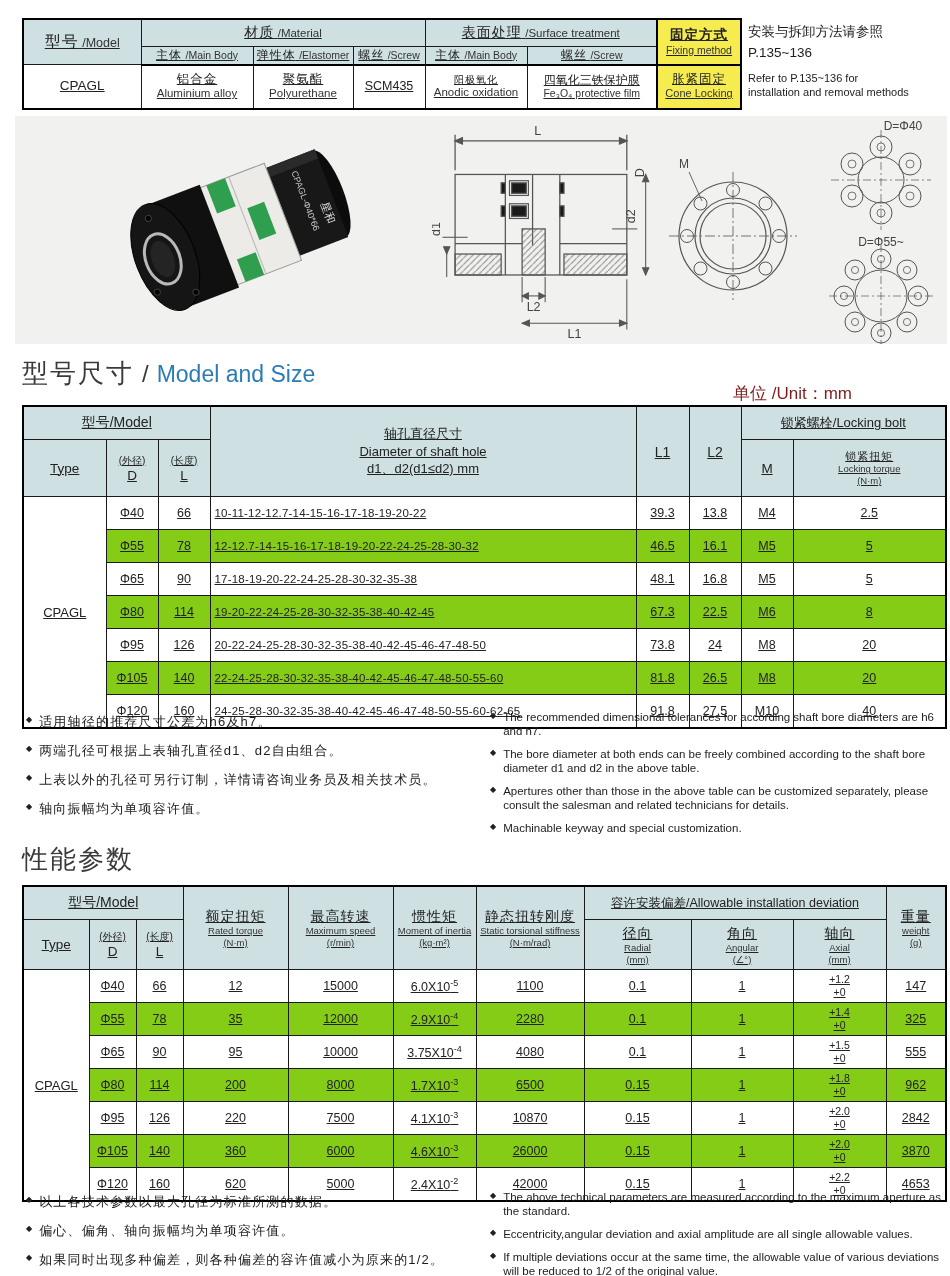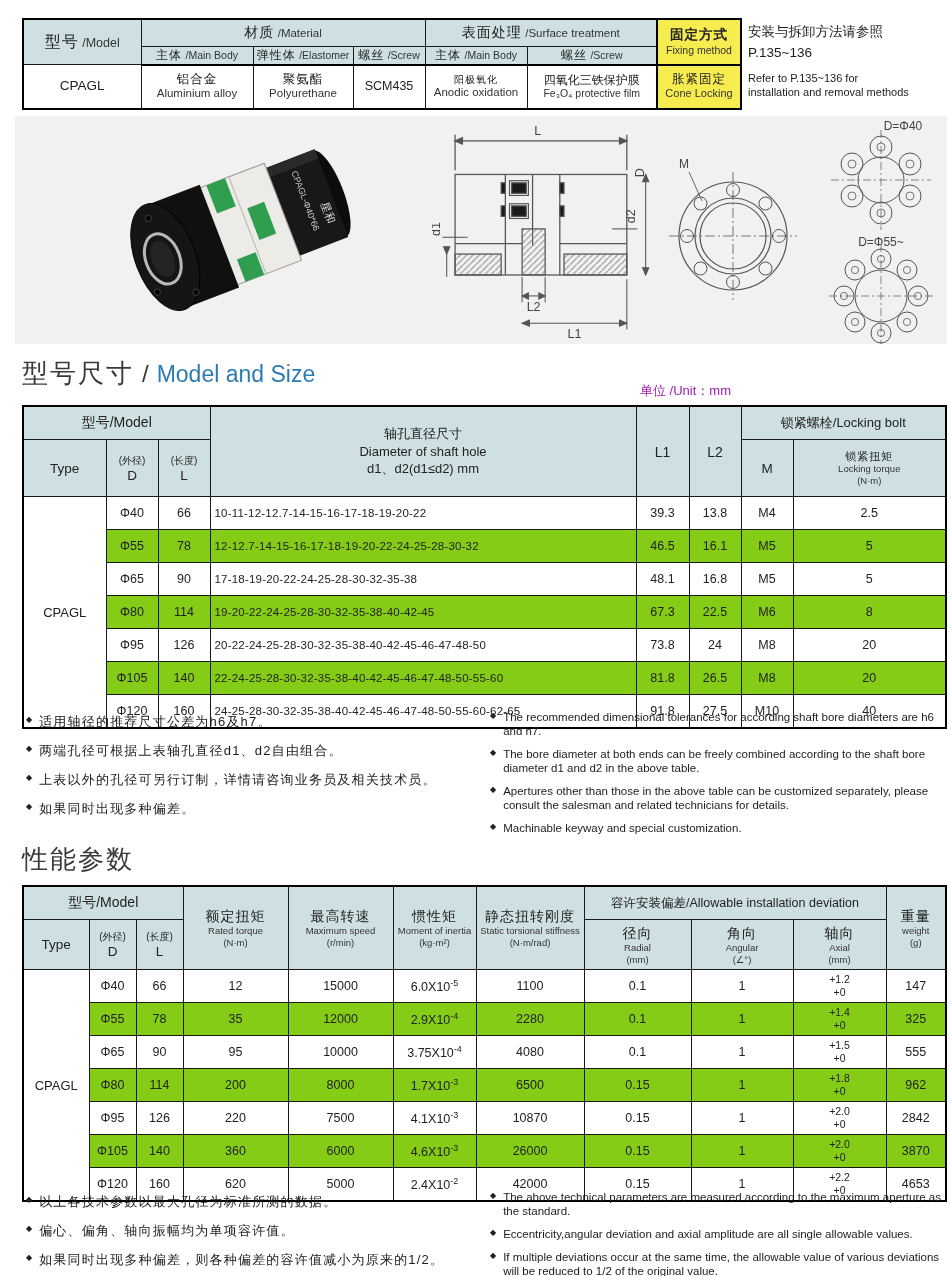--- a/index.html
+++ b/index.html
@@ -1,21 +1,21 @@
 <!DOCTYPE html>
 <html><head>
 <meta charset="utf-8">
 <style>
   html,body{margin:0;padding:0;}
   body{
     width:950px;height:1276px;position:relative;background:#ffffff;
     font-family:"Liberation Sans", sans-serif;color:#222;overflow:hidden;
   }
   .abs{position:absolute;}
-  table{border-collapse:collapse;table-layout:fixed;}
+  table{border-collapse:collapse;table-layout:fixed;text-decoration:underline;}
   td{border:1px solid #1a1a1a;text-align:center;vertical-align:middle;padding:1px 2px;
      font-size:12.5px;color:#222;background:#fff;overflow:hidden;}
   .hd{background:#cfe0e3;}
   .zh{display:block;font-size:13.5px;letter-spacing:1px;}
   .en{display:block;font-size:10.5px;color:#333;}
   .inline-pair .zh,.inline-pair .en{display:inline;}
   
   #spec-table{left:22px;top:18px;width:718px;border:2px solid #000;}
   #spec-table td{line-height:1.2;}
   #spec-table .big-zh{font-size:16px;letter-spacing:1px;}
@@ -30,21 +30,21 @@
   #band{left:15px;top:116px;width:932px;height:228px;background:#f1f1ef;}
   svg text{font-family:"Liberation Sans", sans-serif;}
   .draw-label{font-size:12px;fill:#444;}
   
   .sec-title{display:flex;align-items:baseline;gap:8px;}
   .sec-title .t-zh{font-size:26px;color:#3a3a3a;letter-spacing:2px;}
   .sec-title .t-sep{font-size:24px;color:#3a3a3a;}
   .sec-title .t-en{font-size:23px;color:#2b7cb3;}
   #title-size{left:22px;top:356px;}
   #title-perf{left:22px;top:842px;flex-direction:column;}
-  #unit-label{left:640px;top:382px;width:305px;text-align:left;font-size:13px;color:#a21caf;}
+  #unit-label{left:640px;top:382px;width:305px;text-align:center;font-size:17px;color:#7f1d1d;}
   
   #ms-table{left:22px;top:405px;width:923px;border:2px solid #000;}
   #pf-table{left:22px;top:885px;width:923px;border:2px solid #000;}
   #ms-table td,#pf-table td{height:30px;}
   #ms-table tr.hl td,#pf-table tr.hl td{background:#84cc16;}
   td.bores{text-align:left;padding-left:4px;font-size:11.5px;letter-spacing:0.2px;}
   .sub-note{display:block;font-size:10px;letter-spacing:0;}
   .hdr-line{display:block;font-size:13px;line-height:1.35;}
   .hdr-zh{display:block;font-size:14px;letter-spacing:1px;line-height:1.3;}
   .hdr-en{display:block;font-size:9.5px;line-height:1.25;color:#333;}
@@ -437,21 +437,21 @@
     <div class="note-item">
       <span class="bullet">◆</span>
       <span class="note-text">两端孔径可根据上表轴孔直径d1、d2自由组合。</span>
     </div>
     <div class="note-item">
       <span class="bullet">◆</span>
       <span class="note-text">上表以外的孔径可另行订制，详情请咨询业务员及相关技术员。</span>
     </div>
     <div class="note-item">
       <span class="bullet">◆</span>
-      <span class="note-text">如果同时出现多种偏差。</span>
+      <span class="note-text">轴向振幅均为单项容许值。</span>
     </div>
   </div>
 <div id="notes-size-en" class="abs notes-en">
     <div class="note-item">
       <span class="bullet">◆</span>
       <span class="note-text">The recommended dimensional tolerances for according shaft bore diameters are h6 and h7.</span>
     </div>
     <div class="note-item">
       <span class="bullet">◆</span>
       <span class="note-text">The bore diameter at both ends can be freely combined according to the shaft bore diameter d1 and d2 in the above table.</span>

